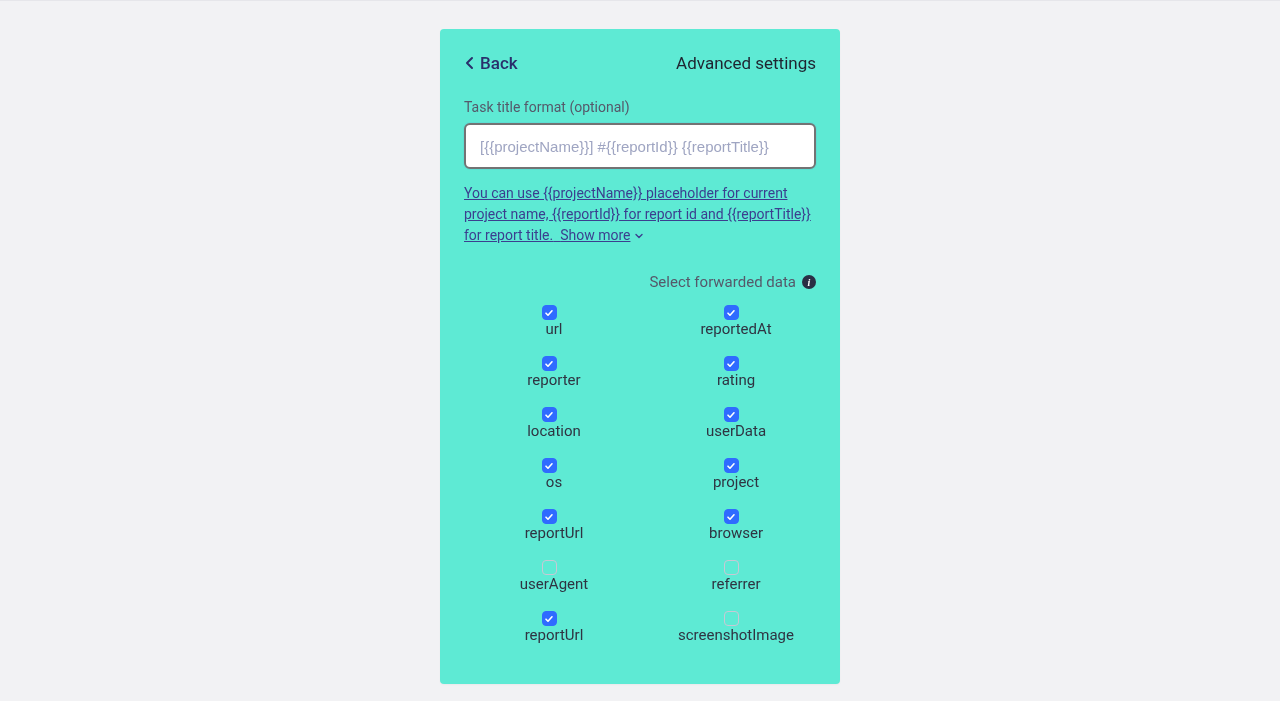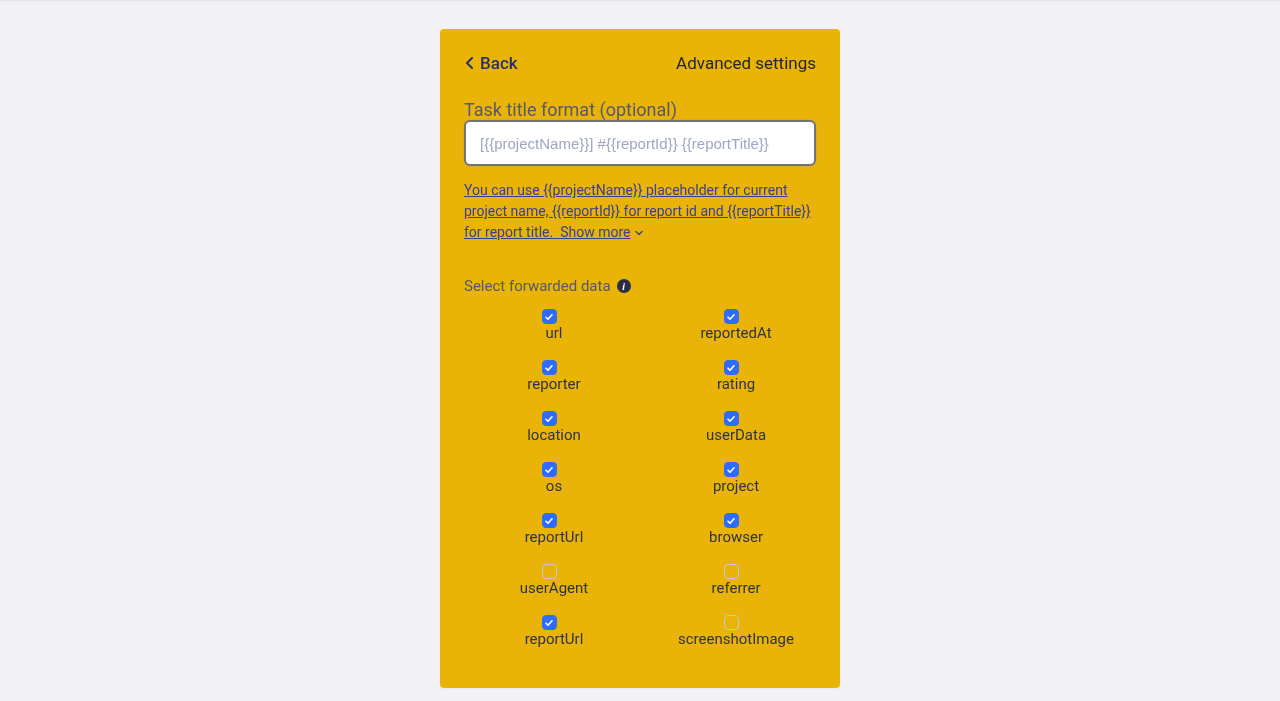--- a/index.html
+++ b/index.html
@@ -7,21 +7,21 @@
     background: #f2f2f4;
     font-family: -apple-system, BlinkMacSystemFont, "Segoe UI", Roboto, "Helvetica Neue", Arial, sans-serif;
     width: 1280px;
     height: 701px;
     overflow: hidden;
     border-top: 1px solid #e6e6ea;
   }
   .card {
     width: 400px;
     margin: 28px auto 0 auto;
-    background: #eab308;
+    background: #5eead4;
     border-radius: 4px;
     box-shadow: 0 1px 2px rgba(0,0,0,0.04);
     padding: 24px 24px 40px 24px;
     min-height: 644px;
   }
   .header {
     display: flex;
     justify-content: space-between;
     align-items: center;
     margin-bottom: 26px;
@@ -35,22 +35,22 @@
     cursor: pointer;
   }
   .back-link svg { margin-right: 4px; }
   .title {
     color: #1f2430;
     font-size: 17px;
     font-weight: 400;
   }
   .label {
     color: #55596a;
-    font-size: 18px;
-    margin-bottom: 0;
+    font-size: 14px;
+    margin-bottom: 8px;
   }
   .input {
     width: 100%;
     height: 46px;
     padding: 0 14px;
     border: 2px solid #737373;
     border-radius: 6px;
     outline: none;
     font-size: 15px;
     color: #333;
@@ -66,21 +66,22 @@
   }
   .show-more {
     color: #3b3f8f;
     text-decoration: underline;
     cursor: pointer;
     display: inline-flex;
     align-items: center;
   }
   .show-more svg { margin-left: 4px; }
   .section {
-    margin-top: 33px;
+    margin-top: 26px;
+    text-align: right;
   }
   .section-label {
     display: inline-flex;
     align-items: center;
     color: #55596a;
     font-size: 15px;
     margin-bottom: 14px;
   }
   .info-icon {
     display: inline-flex;

